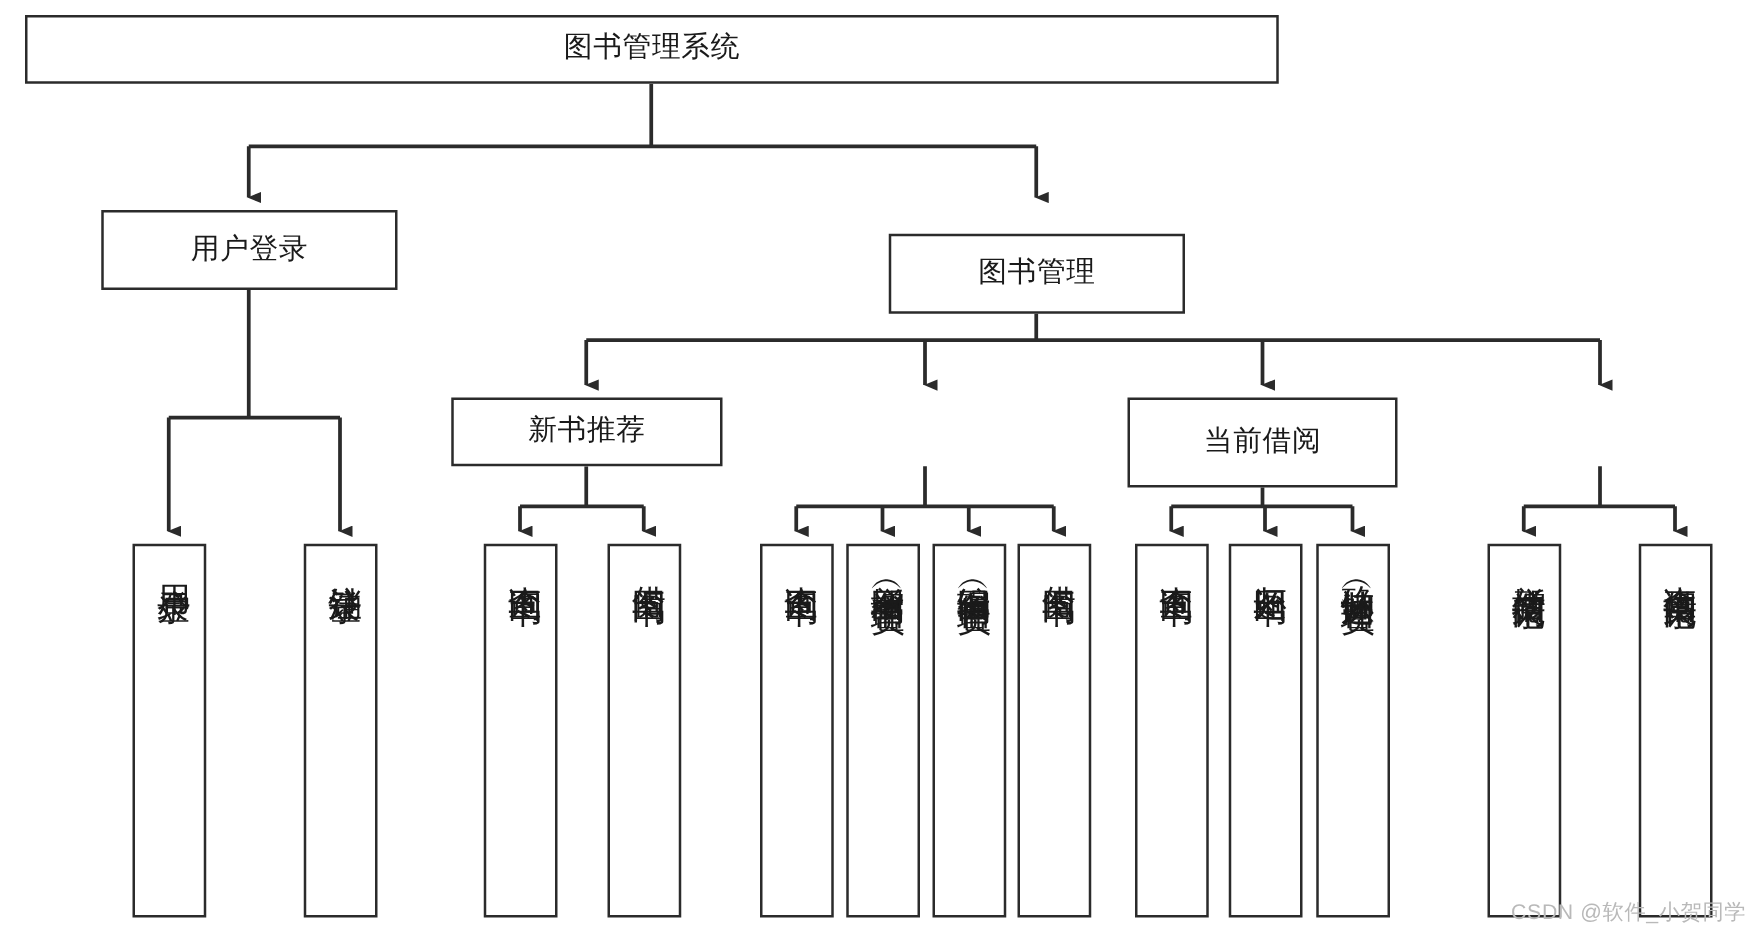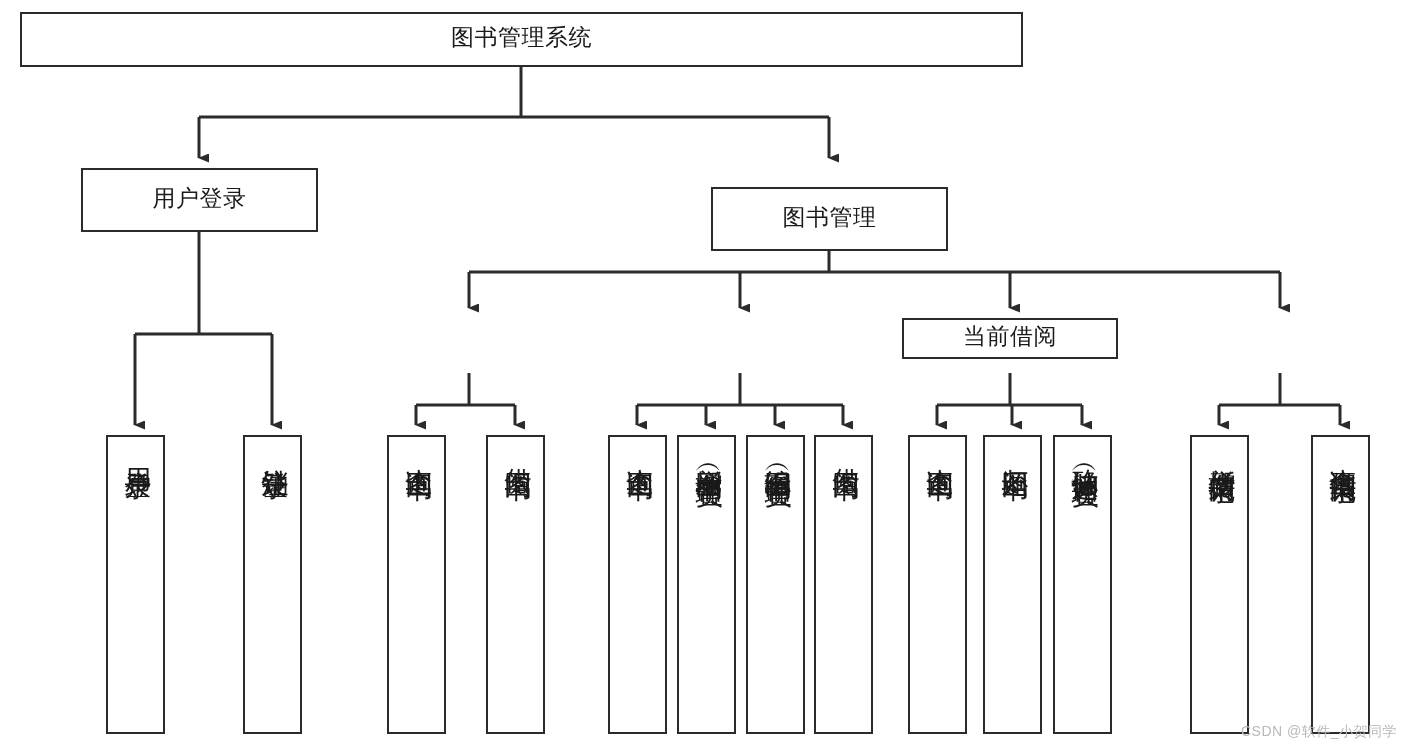--- a/index.html
+++ b/index.html
@@ -57,21 +57,21 @@
     letter-spacing: 2px;
     line-height: 1.0;
     white-space: normal;
     max-height: 100%;
   }
   #watermark {
     position: absolute;
     right: 8px;
     bottom: 6px;
     font-family: "Liberation Sans", "DejaVu Sans", sans-serif;
-    font-size: 14px;
+    font-size: 17px;
     color: #b9b9b9;
     letter-spacing: 0.5px;
     z-index: 6;
     pointer-events: none;
     white-space: nowrap;
   }
 </style>
 </head>
 <body>
 
@@ -132,21 +132,24 @@
     <span class="node-label">图书管理系统</span>
   </div>
 
   <div class="node-box h-node" style="left:81px; top:168px; width:237px; height:64px;">
     <span class="node-label">用户登录</span>
   </div>
   <div class="node-box h-node" style="left:711px; top:168px; width:237px; height:64px;margin-top:19px;">
     <span class="node-label">图书管理</span>
   </div>
 
-  <div class="node-box h-node" style="left:902px; top:318px; width:216px; height:41px;">
+  <div class="node-box h-node" style="left:361px; top:318px; width:217px; height:55px;">
+    <span class="node-label">新书推荐</span>
+  </div>
+  <div class="node-box h-node" style="left:902px; top:318px; width:216px; height:72px;">
     <span class="node-label">当前借阅</span>
   </div>
 
   <div class="node-box v-node" style="left:106px; top:435px; width:59px; height:299px;">
     <span class="node-label">用户登录</span>
   </div>
   <div class="node-box v-node" style="left:243px; top:435px; width:59px; height:299px;">
     <span class="node-label">注销登录</span>
   </div>
   <div class="node-box v-node" style="left:387px; top:435px; width:59px; height:299px;">

